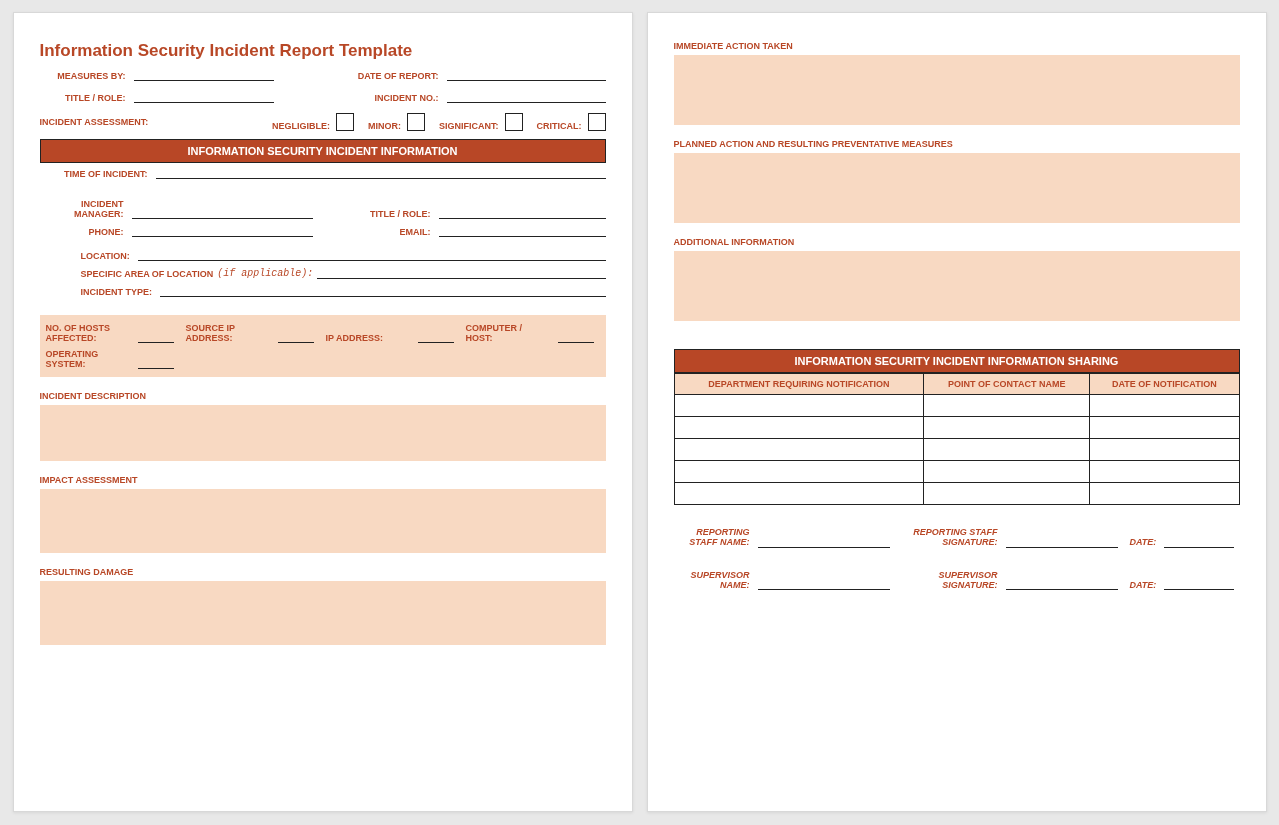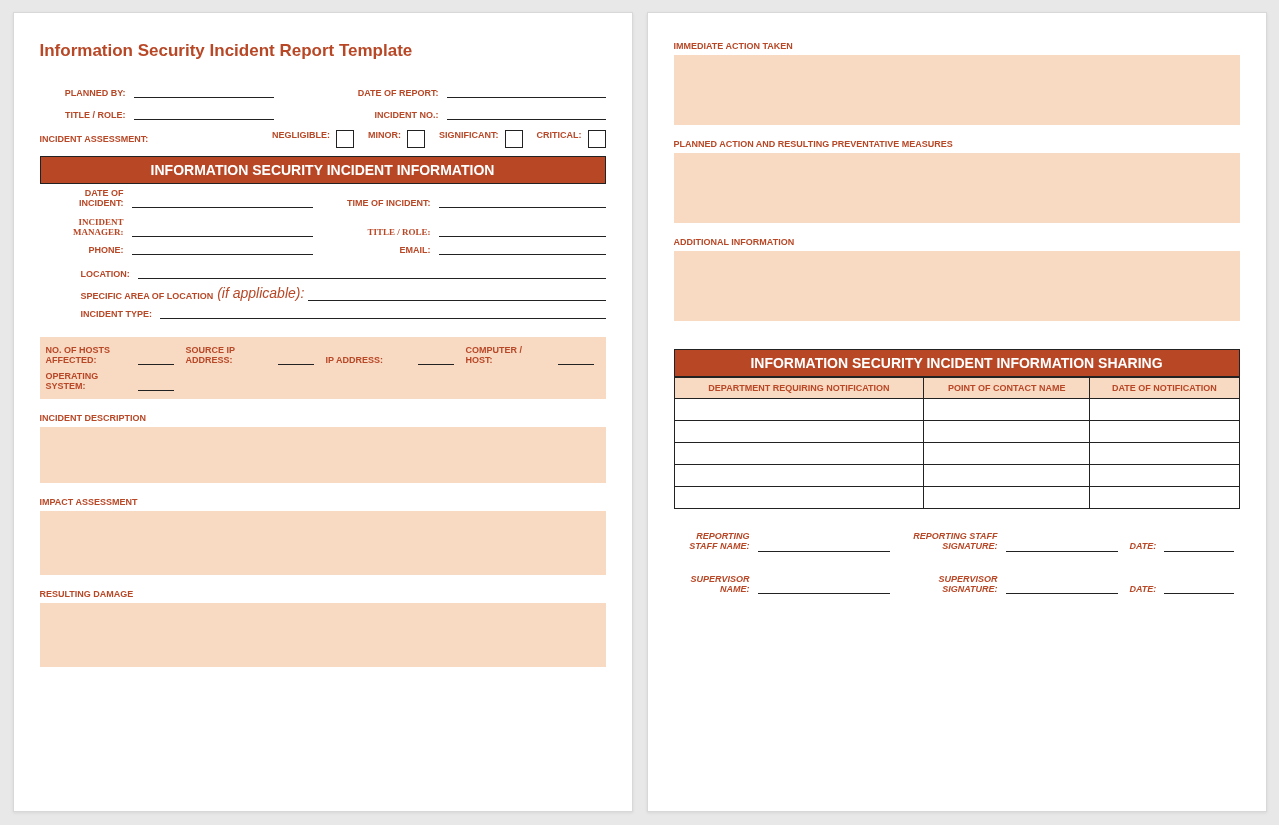--- a/index.html
+++ b/index.html
@@ -16,21 +16,21 @@
   border: 1px solid #d8d8d8;
   width: 620px;
   min-height: 800px;
   padding: 28px 26px 20px 26px;
   box-shadow: 0 1px 3px rgba(0,0,0,.08);
 }
 .title {
   color: #b84726;
   font-size: 17px;
   font-weight: bold;
-  margin-bottom: 25px;
+  margin-bottom: 8px;
 }
 .label {
   color: #b84726;
   font-size: 9px;
   font-weight: bold;
   white-space: nowrap;
 }
 .row { display: flex; align-items: flex-end; margin-bottom: 10px; }
 .cell { display: flex; align-items: flex-end; }
 .lblright { width: 120px; text-align: right; padding-right: 4px; }
@@ -43,38 +43,38 @@
 }
 .line-short { flex: 0 0 140px; }
 .chk {
   width: 18px; height: 18px;
   border: 1px solid #222;
   margin-left: 4px;
   display: inline-block;
 }
 .assessrow { display: flex; align-items: center; gap: 14px; margin: 10px 0 8px 0; }
 .assessrow .label { margin-right: auto; }
-.assesscell { display: flex; align-items: flex-start; gap: 2px; }
+.assesscell { display: flex; align-items: flex-end; gap: 2px; }
 .band {
   background: #b84726;
   color: #fff;
-  font-size: 14px;
+  font-size: 11px;
   font-weight: bold;
   text-align: center;
   padding: 5px 4px;
   border: 1px solid #222;
   margin-top: 4px;
 }
 .twocol { display: flex; }
 .twocol .col { flex: 1; display: flex; align-items: flex-end; }
 .twocol .col .label { text-align: right; width: 88px; padding-right: 4px; }
 .twocol .col .line { margin-right: 10px; }
 .fullrow { display: flex; align-items: flex-end; margin-top: 6px; padding-left: 41px; }
 .fullrow .label { padding-right: 4px; }
-.italic { font-style: italic; font-weight: normal; color:#b84726; font-size:14px;}
+.italic { font-style: italic; font-weight: normal; color:#b84726; font-size:10px;font-family:Liberation Mono, monospace;}
 .peachbox {
   background: #f8d9c2;
   padding: 8px 6px;
   margin-top: 8px;
 }
 .peachgrid { display: grid; grid-template-columns: 1fr 1fr 1fr 1fr; row-gap: 6px; column-gap: 6px;}
 .peachgrid .pc { display:flex; align-items:flex-end;}
 .peachgrid .pc .label { width: 88px; text-align:left; padding-right:2px;}
 .peachgrid .pc .line { margin-right: 6px;}
 .section-label { color:#b84726; font-size:9px; font-weight:bold; margin-top:14px; margin-bottom:4px; display:block;}
@@ -110,21 +110,21 @@
 .sigcell.date .label { width:auto;}
 </style>
 </head>
 <body>
 
 <div class="page">
   <div class="title">Information Security Incident Report Template</div>
 
   <div class="row">
     <div class="cell" style="flex:1;">
-      <span class="label lblright-s">PLANNED BY:</span>
+      <span class="label lblright-s">MEASURES BY:</span>
       <span class="line line-short"></span>
     </div>
     <div class="cell" style="flex:1;">
       <span class="label lblright">DATE OF REPORT:</span>
       <span class="line"></span>
     </div>
   </div>
   <div class="row">
     <div class="cell" style="flex:1;">
       <span class="label lblright-s">TITLE / ROLE:</span>
@@ -153,30 +153,25 @@
     <span class="assesscell">
       <span class="label">CRITICAL:</span>
       <span class="chk"></span>
     </span>
   </div>
 
   <div class="band">INFORMATION SECURITY INCIDENT INFORMATION</div>
 
   <div class="twocol" style="margin-top:4px;">
     <div class="col">
-      <span class="label" style="white-space:pre-line;">DATE OF
-INCIDENT:</span>
-      <span class="line"></span>
-    </div>
-    <div class="col">
       <span class="label" style="width:112px;">TIME OF INCIDENT:</span>
       <span class="line" style="margin-right:0;"></span>
     </div>
   </div>
-  <div class="twocol" style="margin-top:9px;font-family:Liberation Serif, serif;">
+  <div class="twocol" style="margin-top:20px;">
     <div class="col">
       <span class="label" style="white-space:pre-line;">INCIDENT
 MANAGER:</span>
       <span class="line"></span>
     </div>
     <div class="col">
       <span class="label" style="width:112px;">TITLE / ROLE:</span>
       <span class="line" style="margin-right:0;"></span>
     </div>
   </div>

